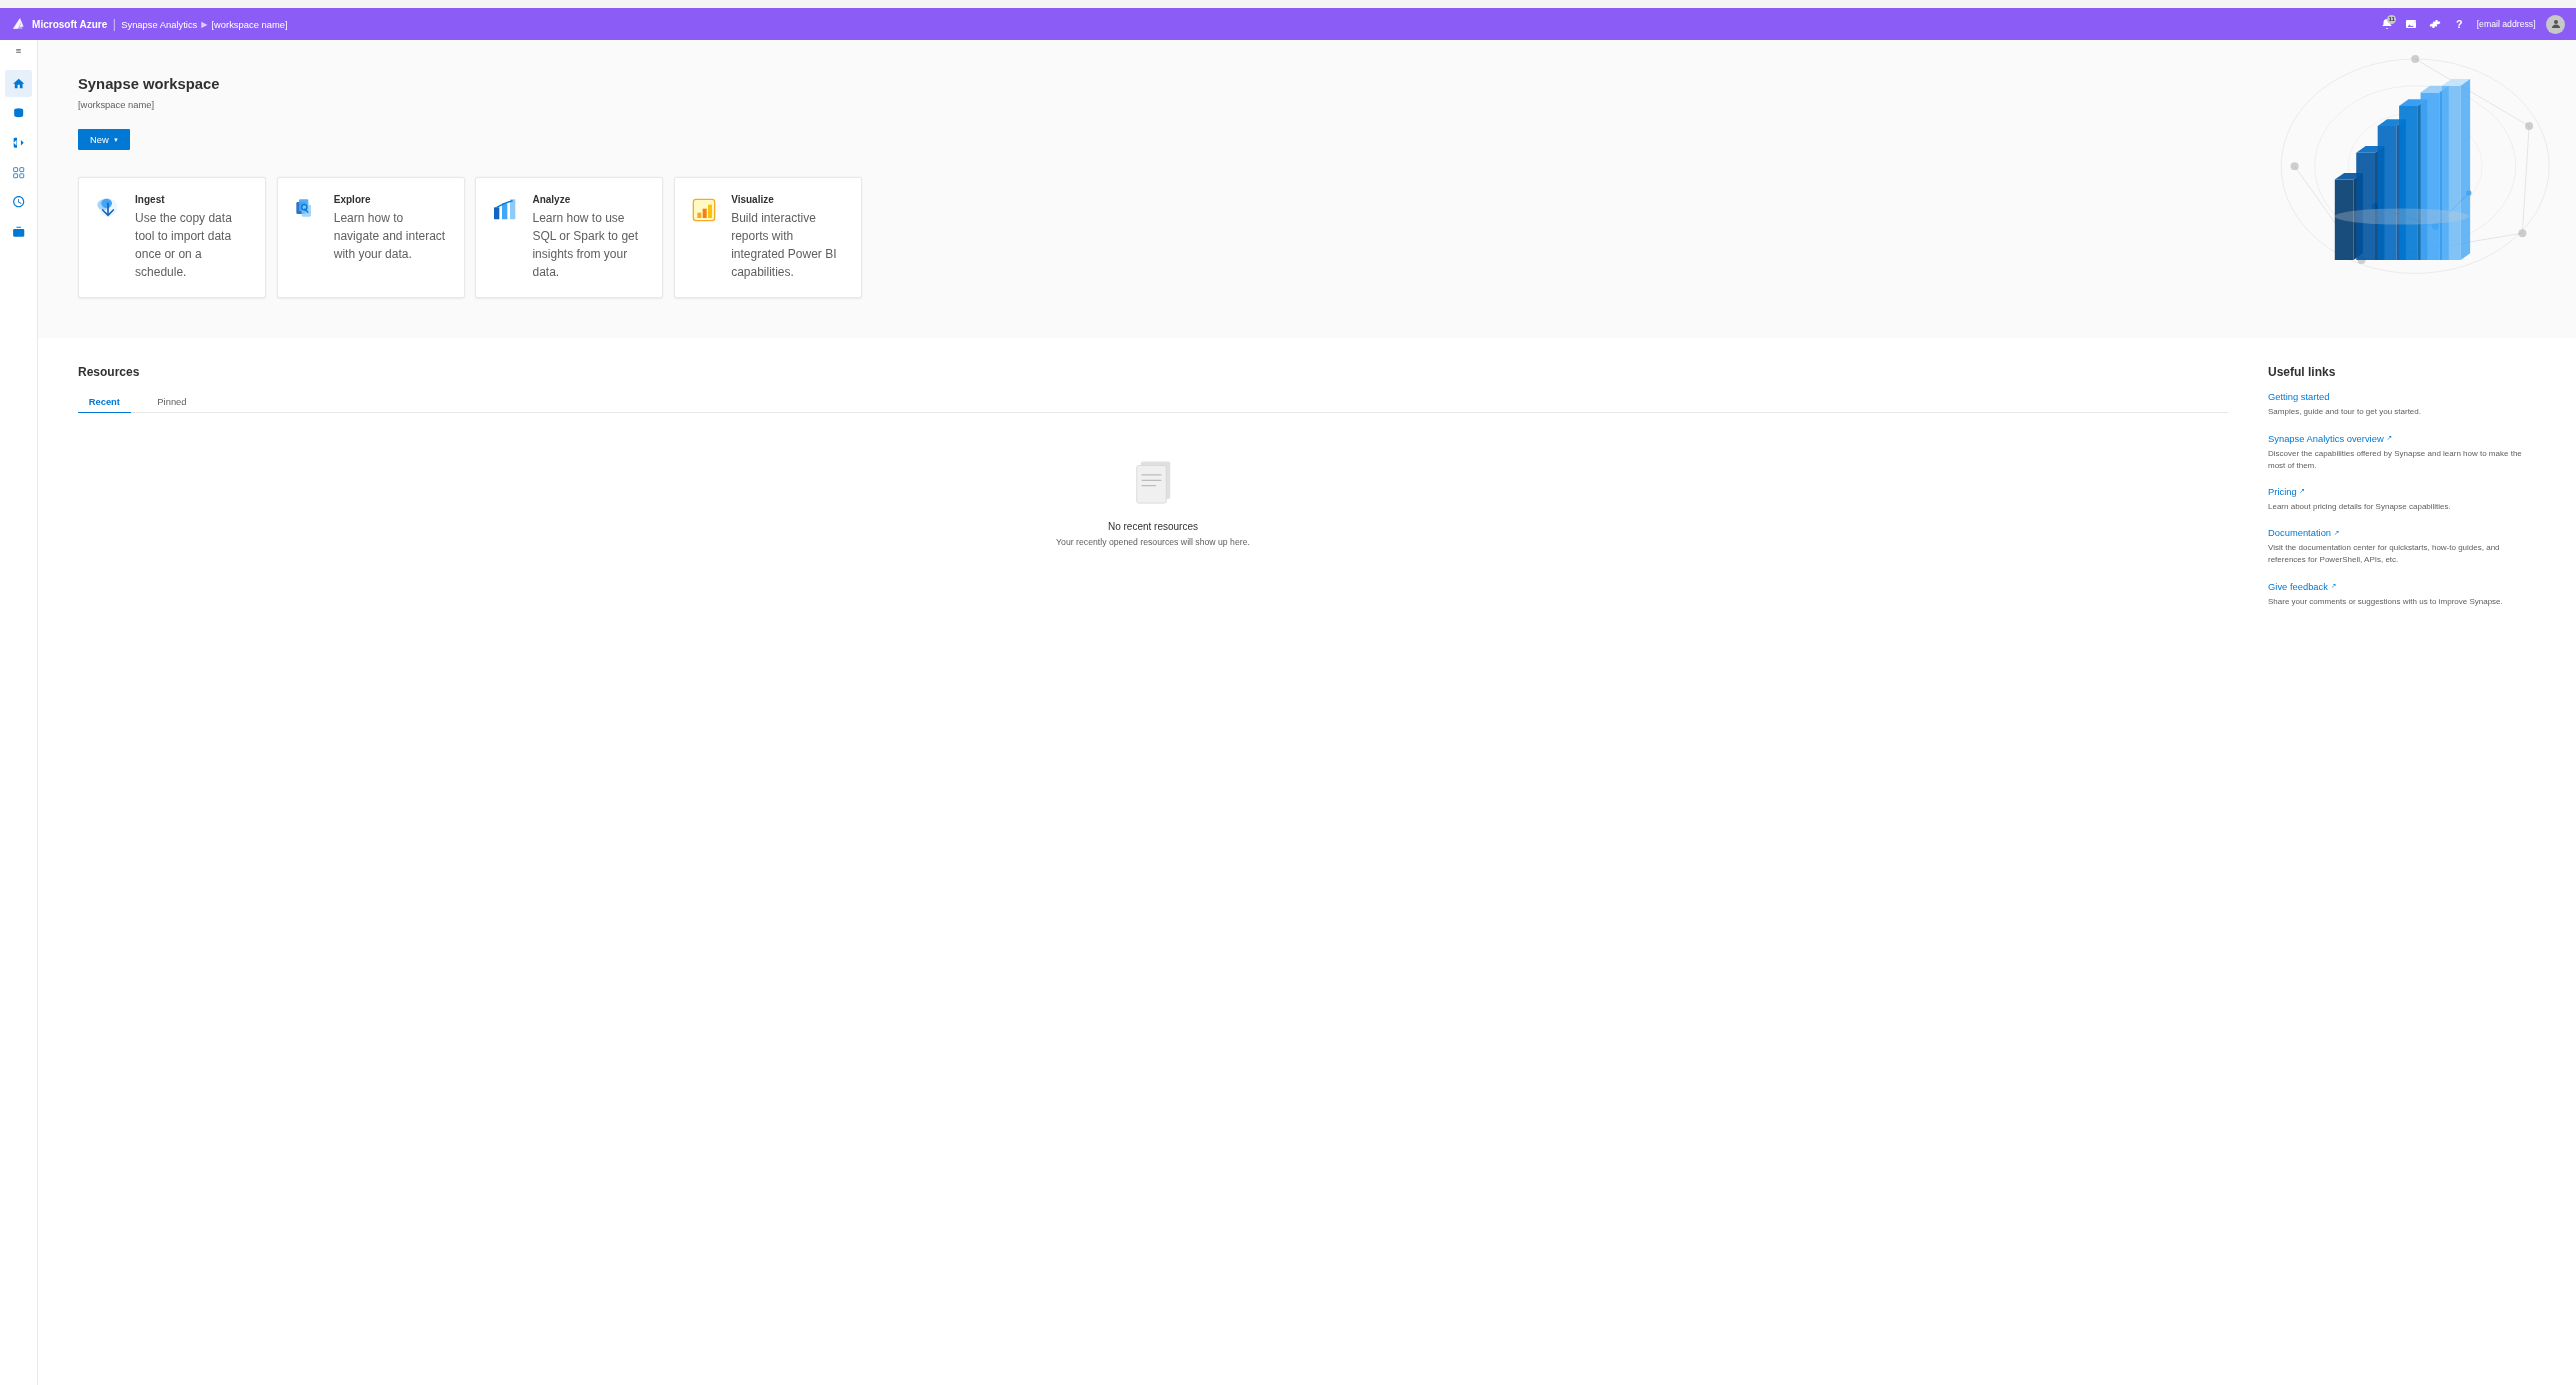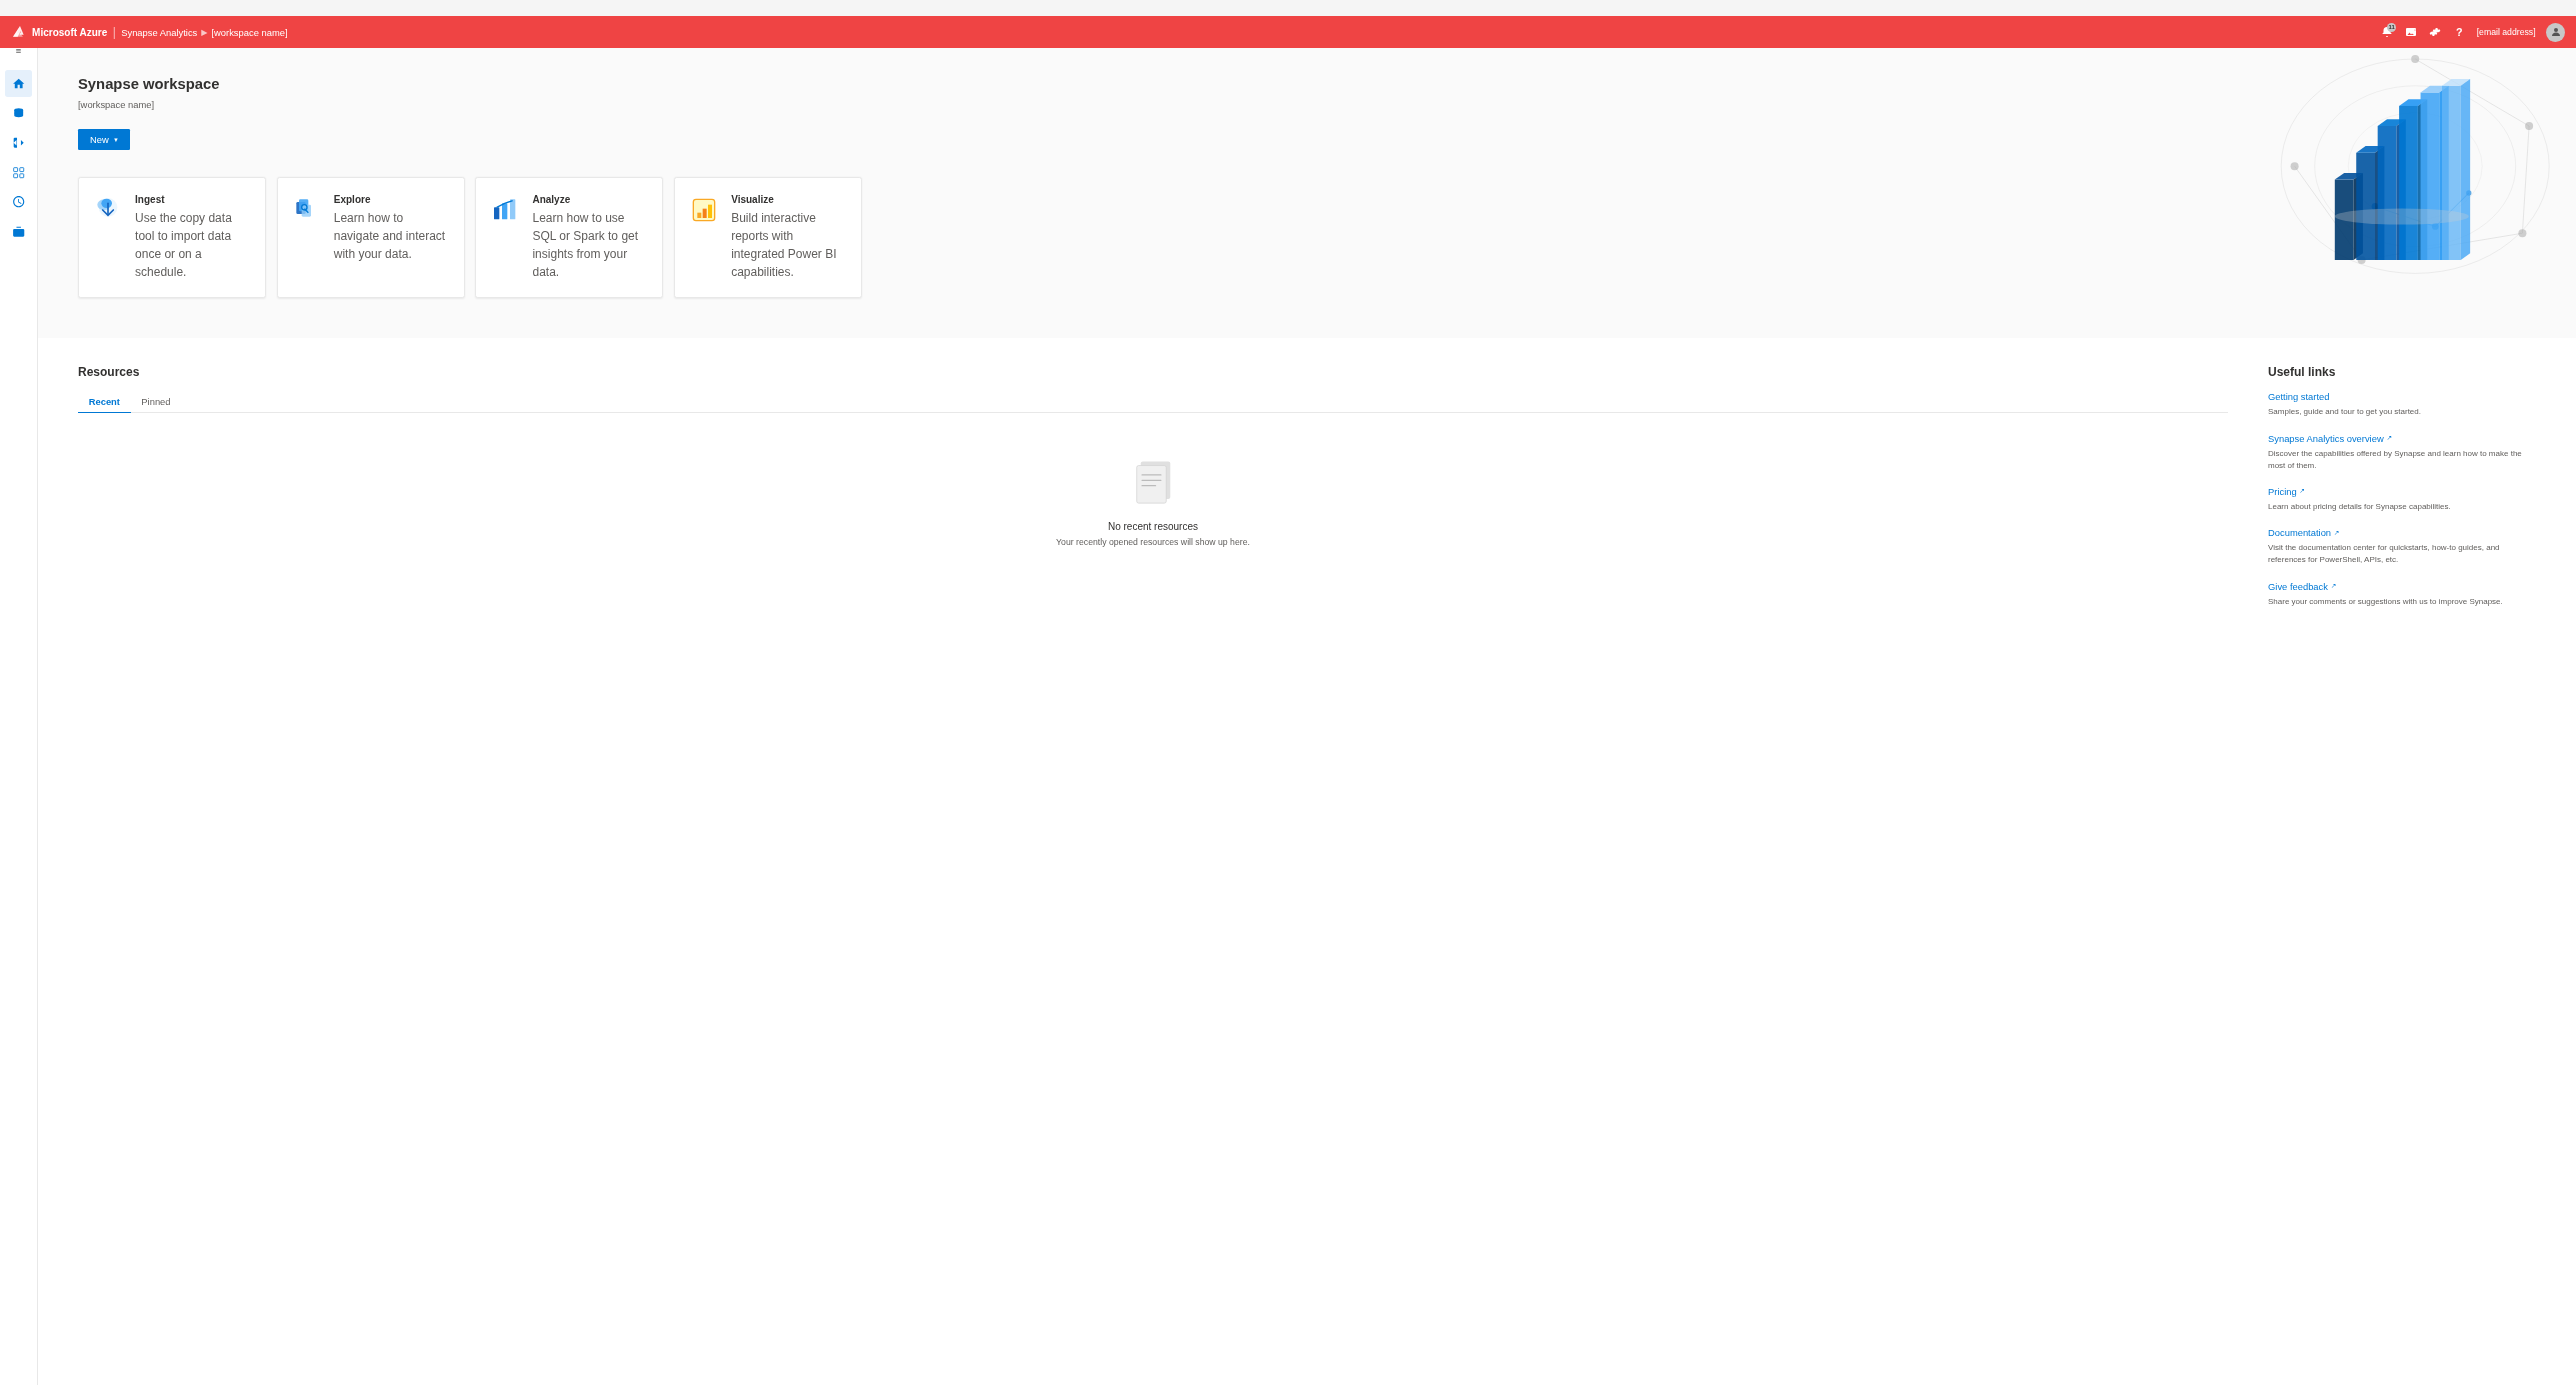--- a/index.html
+++ b/index.html
@@ -1,26 +1,26 @@
 <!DOCTYPE html>
 <html style="font-size:10.7px"><head>
   <meta charset="utf-8">
   <style>
     * { box-sizing: border-box; margin: 0; padding: 0; }
     body { font-family: 'Segoe UI', Arial, sans-serif; background: #f5f5f5; color: #333; overflow-x: hidden; }
 
     
     .topnav {
-      background: #ef4444;
+      background: #8b5cf6;
       height: 32px;
       display: flex;
       align-items: center;
       padding: 0 10.7px;
       position: fixed;
-      top: 16px; left: 0; right: 0;
+      top: 8px; left: 0; right: 0;
       z-index: 100;
     }
     .topnav-brand {
       display: flex;
       align-items: center;
       gap: 5.4px;
       color: white;
       font-size: 10px;
       font-weight: 600;
     }
@@ -241,21 +241,21 @@
       width: 268px;
     }
     .section-title {
       font-size: 12px;
       font-weight: 600;
       color: #323130;
       margin-bottom: 10.7px;
     }
     .tabs {
       display: flex;
-      gap: 0;
+      gap: 16px;
       border-bottom: 0.7px solid #e8e8e8;
       margin-bottom: 16px;
     }
     .tab {
       padding: 5.4px 10.7px;
       font-size: 9.4px;
       cursor: pointer;
       color: #605e5c;
       border-bottom: 1.3px solid transparent;
       margin-bottom: -0.7px;

